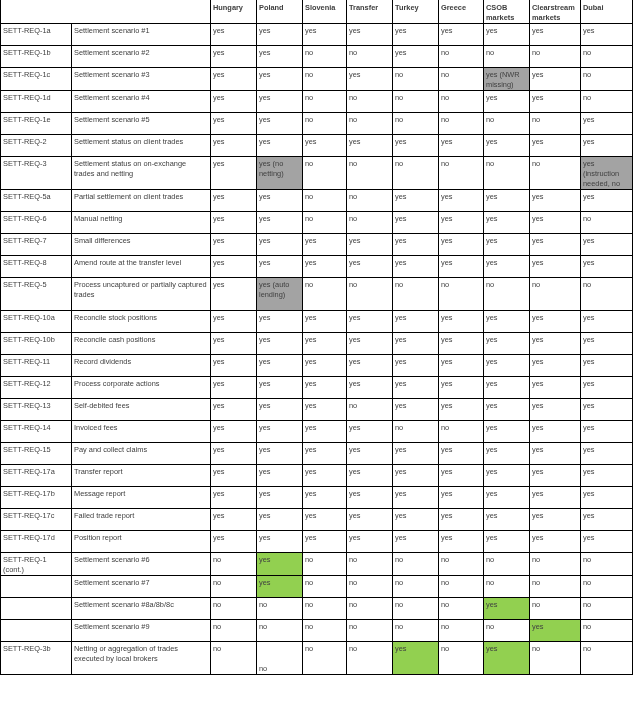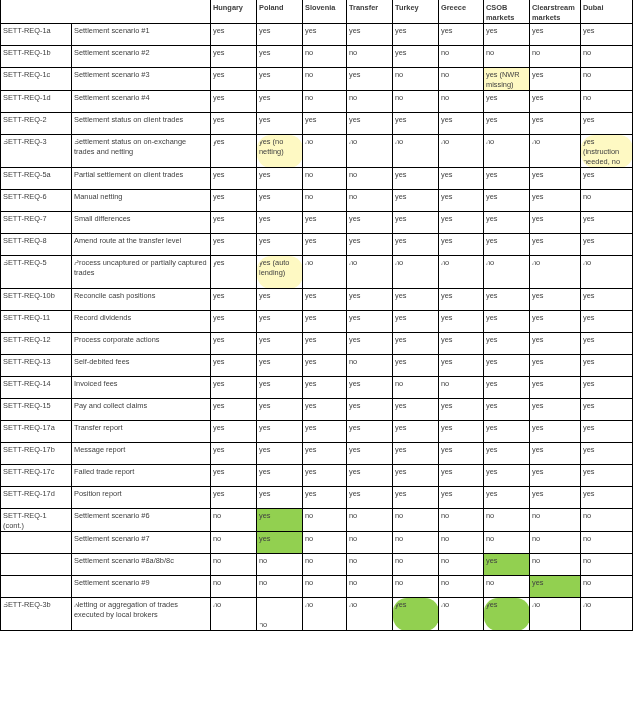--- a/index.html
+++ b/index.html
@@ -14,22 +14,22 @@
     vertical-align:top;
     padding:2px 2px 0 2px;
     line-height:10px;
     overflow:hidden;
     word-wrap:break-word;
   }
   thead th { border-top:none; height:20px; padding-top:3px;font-weight:bold; }
   thead th.blank { border-left:none; border-right:none; }
   thead th.blank.first { border-left:1px solid #000; }
   tr.row td { height:19px; }
-  tr.row.tall td { height:30px;border-radius:14px; }
-  td.hl-orange { background:#fef9c3; }
+  tr.row.tall td { height:30px; }
+  td.hl-orange { background:#a3a3a3; }
   td.hl-green { background:#92d050; }
   td.bottom-text { vertical-align:bottom; }
 </style>
 </head>
 <body>
 
 <table>
   <colgroup>
     <col style="width:71px">
       <col style="width:139px">
@@ -105,20 +105,33 @@
         <td>yes</td>
         <td>no</td>
         <td>no</td>
         <td>no</td>
         <td>no</td>
         <td>yes</td>
         <td>yes</td>
         <td>no</td>
       </tr>
       <tr class="row">
+        <td>SETT-REQ-1e</td>
+        <td>Settlement scenario #5</td>
+        <td>yes</td>
+        <td>yes</td>
+        <td>no</td>
+        <td>no</td>
+        <td>no</td>
+        <td>no</td>
+        <td>no</td>
+        <td>no</td>
+        <td>yes</td>
+      </tr>
+      <tr class="row">
         <td>SETT-REQ-2</td>
         <td>Settlement status on client trades</td>
         <td>yes</td>
         <td>yes</td>
         <td>yes</td>
         <td>yes</td>
         <td>yes</td>
         <td>yes</td>
         <td>yes</td>
         <td>yes</td>
@@ -194,20 +207,33 @@
         <td>Process uncaptured or partially captured trades</td>
         <td>yes</td>
         <td class="hl-orange">yes (auto lending)</td>
         <td>no</td>
         <td>no</td>
         <td>no</td>
         <td>no</td>
         <td>no</td>
         <td>no</td>
         <td>no</td>
+      </tr>
+      <tr class="row">
+        <td>SETT-REQ-10a</td>
+        <td>Reconcile stock positions</td>
+        <td>yes</td>
+        <td>yes</td>
+        <td>yes</td>
+        <td>yes</td>
+        <td>yes</td>
+        <td>yes</td>
+        <td>yes</td>
+        <td>yes</td>
+        <td>yes</td>
       </tr>
       <tr class="row">
         <td>SETT-REQ-10b</td>
         <td>Reconcile cash positions</td>
         <td>yes</td>
         <td>yes</td>
         <td>yes</td>
         <td>yes</td>
         <td>yes</td>
         <td>yes</td>

